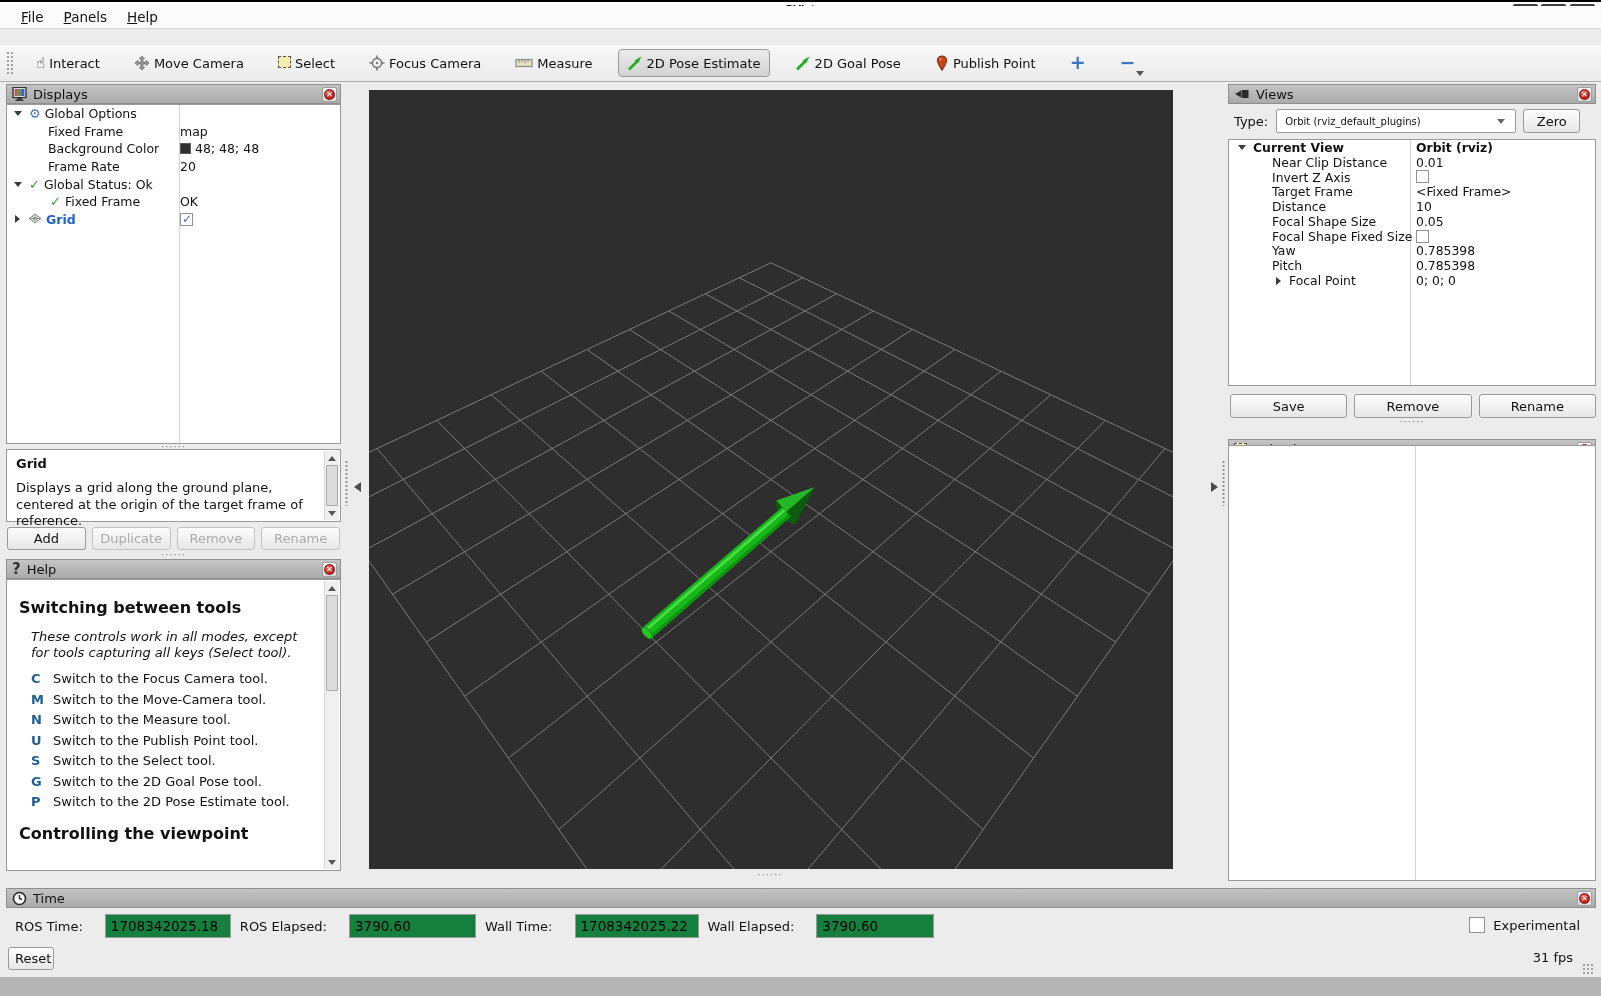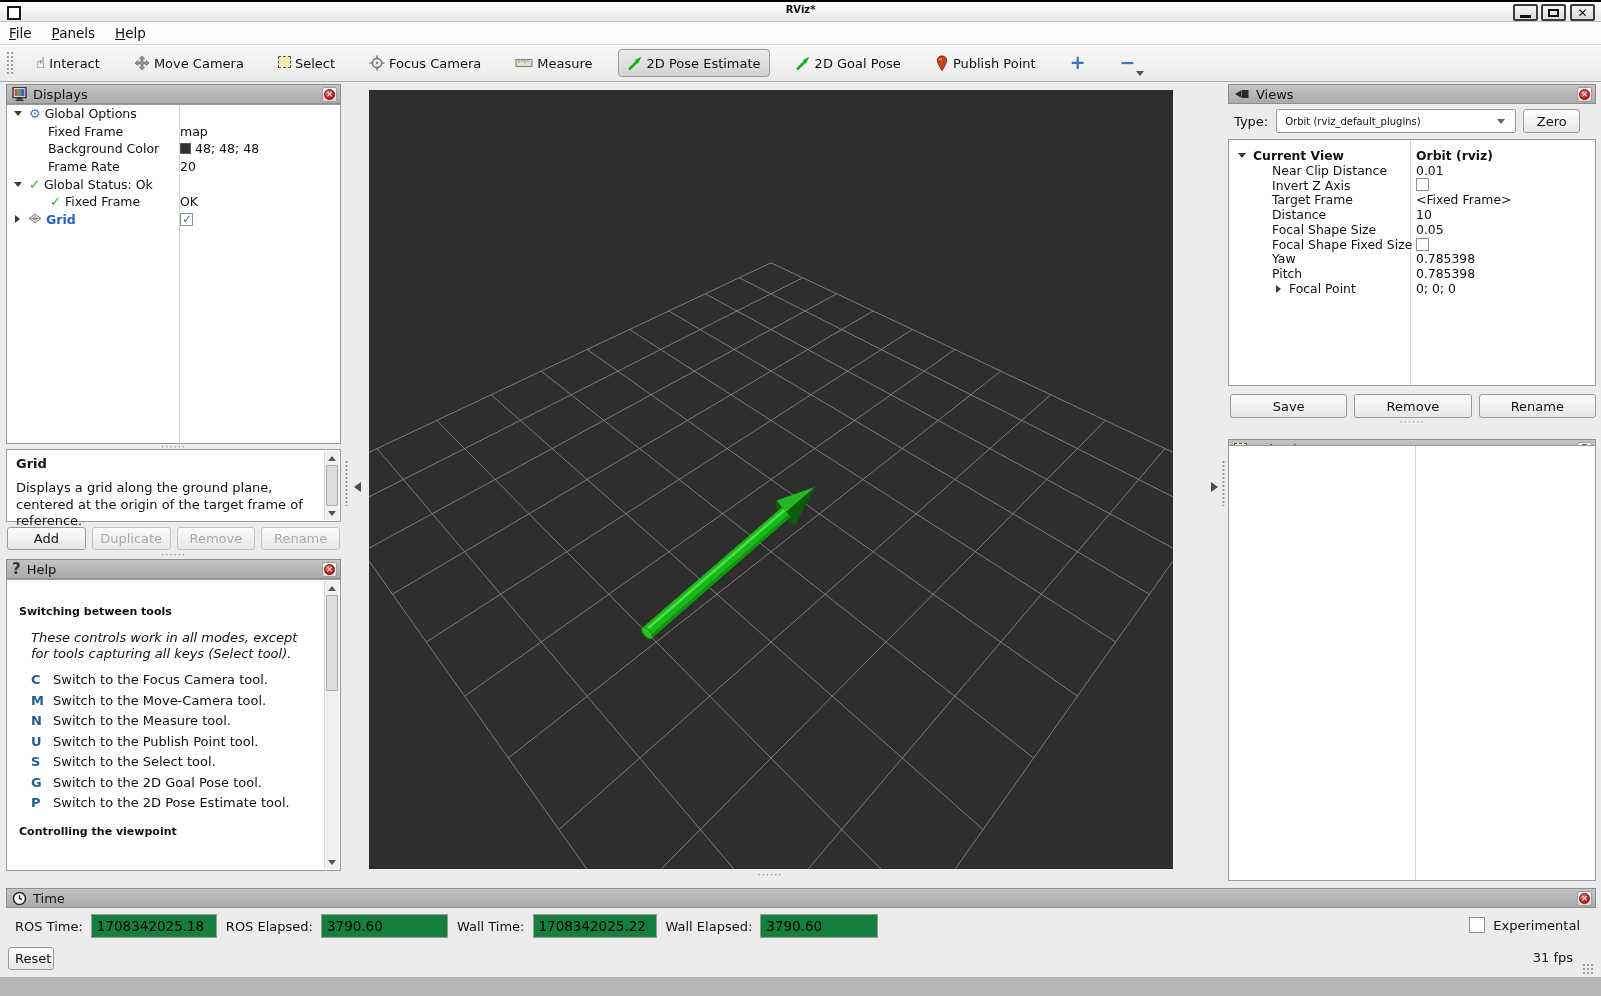--- a/index.html
+++ b/index.html
@@ -15,22 +15,22 @@
   #win-icon { left:7px; top:4px; width:14px; height:14px; background:#fff; border:2px solid #1a1a1a; }
   #win-title { left:0; top:2px; width:100%; text-align:center; font-weight:bold; font-size:10px; }
   .wbtn { top:2px; width:25px; height:17px; background:linear-gradient(#f4f4f4,#dcdcdc);
     border:2px solid #3c3c3c; border-radius:2px; display:flex; align-items:center; justify-content:center; }
   #btn-min { left:1513px; } #btn-max { left:1541px; } #btn-close { left:1570px; }
   #btn-min i { display:block; width:11px; height:3px; background:#111; margin-top:7px; }
   #btn-max i { display:block; width:11px; height:8px; border:2px solid #111; }
   #btn-close i { font-style:normal; font-weight:bold; font-size:12px; line-height:10px; color:#111; }
 
   
-  #menubar { left:0; top:22px; width:1601px; height:23px; background:#fbfbfb;
-    border-bottom:1px solid #d6d6d6; display:flex; align-items:center; padding-left:0; gap:2px; }
+  #menubar { left:0; top:6px; width:1601px; height:23px; background:#fbfbfb;
+    border-bottom:1px solid #d6d6d6; display:flex; align-items:center; padding-left:12px; gap:2px; }
   .menu-item { padding:2px 9px; font-size:13.5px; }
   .menu-item u { text-decoration:underline; }
 
   
   #toolbar { left:0; top:45px; width:1601px; height:37px;
     background:linear-gradient(#f8f8f8,#ebebeb); border-bottom:1px solid #adadad;
     display:flex; align-items:center; padding-left:6px; }
   #toolbar-grip { width:7px; height:24px; margin-right:14px;
     background-image:radial-gradient(circle,#9f9f9f 1px,transparent 1.2px); background-size:4px 4px; }
   .tool-btn { display:flex; align-items:center; gap:4px; padding:5px 8px; margin-right:16px;
@@ -101,21 +101,21 @@
   .sb-thumb { position:absolute; left:1px; width:12px; background:#dcdcdc; border:1px solid #ababab; border-radius:1px; }
 
   #display-btns { left:6px; top:527px; width:335px; height:23px; display:flex; gap:6px; padding:0 1px; }
   #display-btns .btn { flex:1; }
 
   #dots2 { left:6px; top:552px; width:335px; }
   #help-header { left:6px; top:559px; width:335px; }
   #help-header .q { font-weight:bold; font-size:15px; color:#333; }
   #help-body { left:6px; top:579px; width:335px; height:292px; padding:8px 26px 0 12px; position:absolute; overflow:hidden; }
   #help-body h1 { font-size:19px; margin:2px 0 14px; }
-  #help-body h2 { font-size:11px; margin:17px 0 12px; }
+  #help-body h2 { font-size:16px; margin:10px 0 12px; }
   #help-body .note { font-style:italic; font-size:13px; padding-left:12px; margin-bottom:7px; line-height:1.25; }
   .key-row { display:flex; align-items:center; padding-left:12px; height:20.5px; font-size:13px; gap:9px; }
   .key-row .key { font-weight:bold; color:#1f6091; width:13px; }
   #help-body h2.second { margin-top:12px; }
 
   
   #lh-dots { left:345px; top:460px; height:46px; }
   #lh-arrow { left:354px; top:482px; }
   #rh-arrow { left:1211px; top:482px; }
   #rh-dots { left:1222px; top:460px; height:46px; }
@@ -127,36 +127,36 @@
   
   #views-header { left:1228px; top:84px; width:368px; }
   #type-row { left:1228px; top:108px; width:368px; height:26px; display:flex; align-items:center; }
   #type-label { margin-left:6px; }
   #type-combo { margin-left:8px; width:240px; height:24px; background:#fff; border:1px solid #9a9a9a;
     border-radius:2px; display:flex; align-items:center; padding:0 8px; position:relative; }
   #type-combo .cvalue { flex:1; font-size:10px; }
   #type-combo .caret { width:0;height:0;border-left:4px solid transparent;border-right:4px solid transparent;
     border-top:5px solid #666; margin-right:2px; }
   #zero-btn { margin-left:7px; width:57px; height:24px; }
-  #views-tree { left:1228px; top:139px; width:368px; height:247px; overflow:hidden; padding-top:8px; }
+  #views-tree { left:1228px; top:139px; width:368px; height:247px; overflow:hidden; padding-top:0; }
   #views-tree .tree-row { height:14.8px; font-size:12.4px; }
   #views-tree .tree-row .val { left:187px; }
   #views-btns { left:1230px; top:394px; width:366px; height:24px; display:flex; gap:7px; }
   #views-btns .btn { flex:1; }
   #dots3 { left:1228px; top:419px; width:368px; }
   #selection-header { left:1228px; top:439px; width:368px; }
   #selection-body { left:1228px; top:445px; width:368px; height:436px; }
 
   .bold { font-weight:bold; }
 
   
   #time-header { left:6px; top:888px; width:1590px; }
   #time-body { left:6px; top:908px; width:1590px; height:69px; }
   #time-fields { position:absolute; left:9px; top:6px; display:flex; align-items:center; gap:9px; }
-  .tfield { display:flex; align-items:center; gap:8px; }
+  .tfield { display:flex; align-items:center; gap:22px; }
   .tfield input { height:24px; border:1px solid #999; background:#15803d; font-family:inherit;
     font-size:13.5px; padding:0 5px; }
   #experimental { position:absolute; right:16px; top:9px; display:flex; align-items:center; gap:8px; }
   #experimental .cbox { width:16px; height:16px; }
   #reset-btn { position:absolute; left:2px; top:39px; width:46px; height:23px; }
   #fps { position:absolute; right:23px; top:42px; font-size:13px; }
   #grip { position:absolute; right:2px; bottom:2px; width:12px; height:12px;
     background-image:radial-gradient(circle,#9f9f9f 1px,transparent 1.2px); background-size:4px 4px; }
 
   #bottom-strip { left:0; top:977px; width:1601px; height:19px; background:#b5b5b5; }

